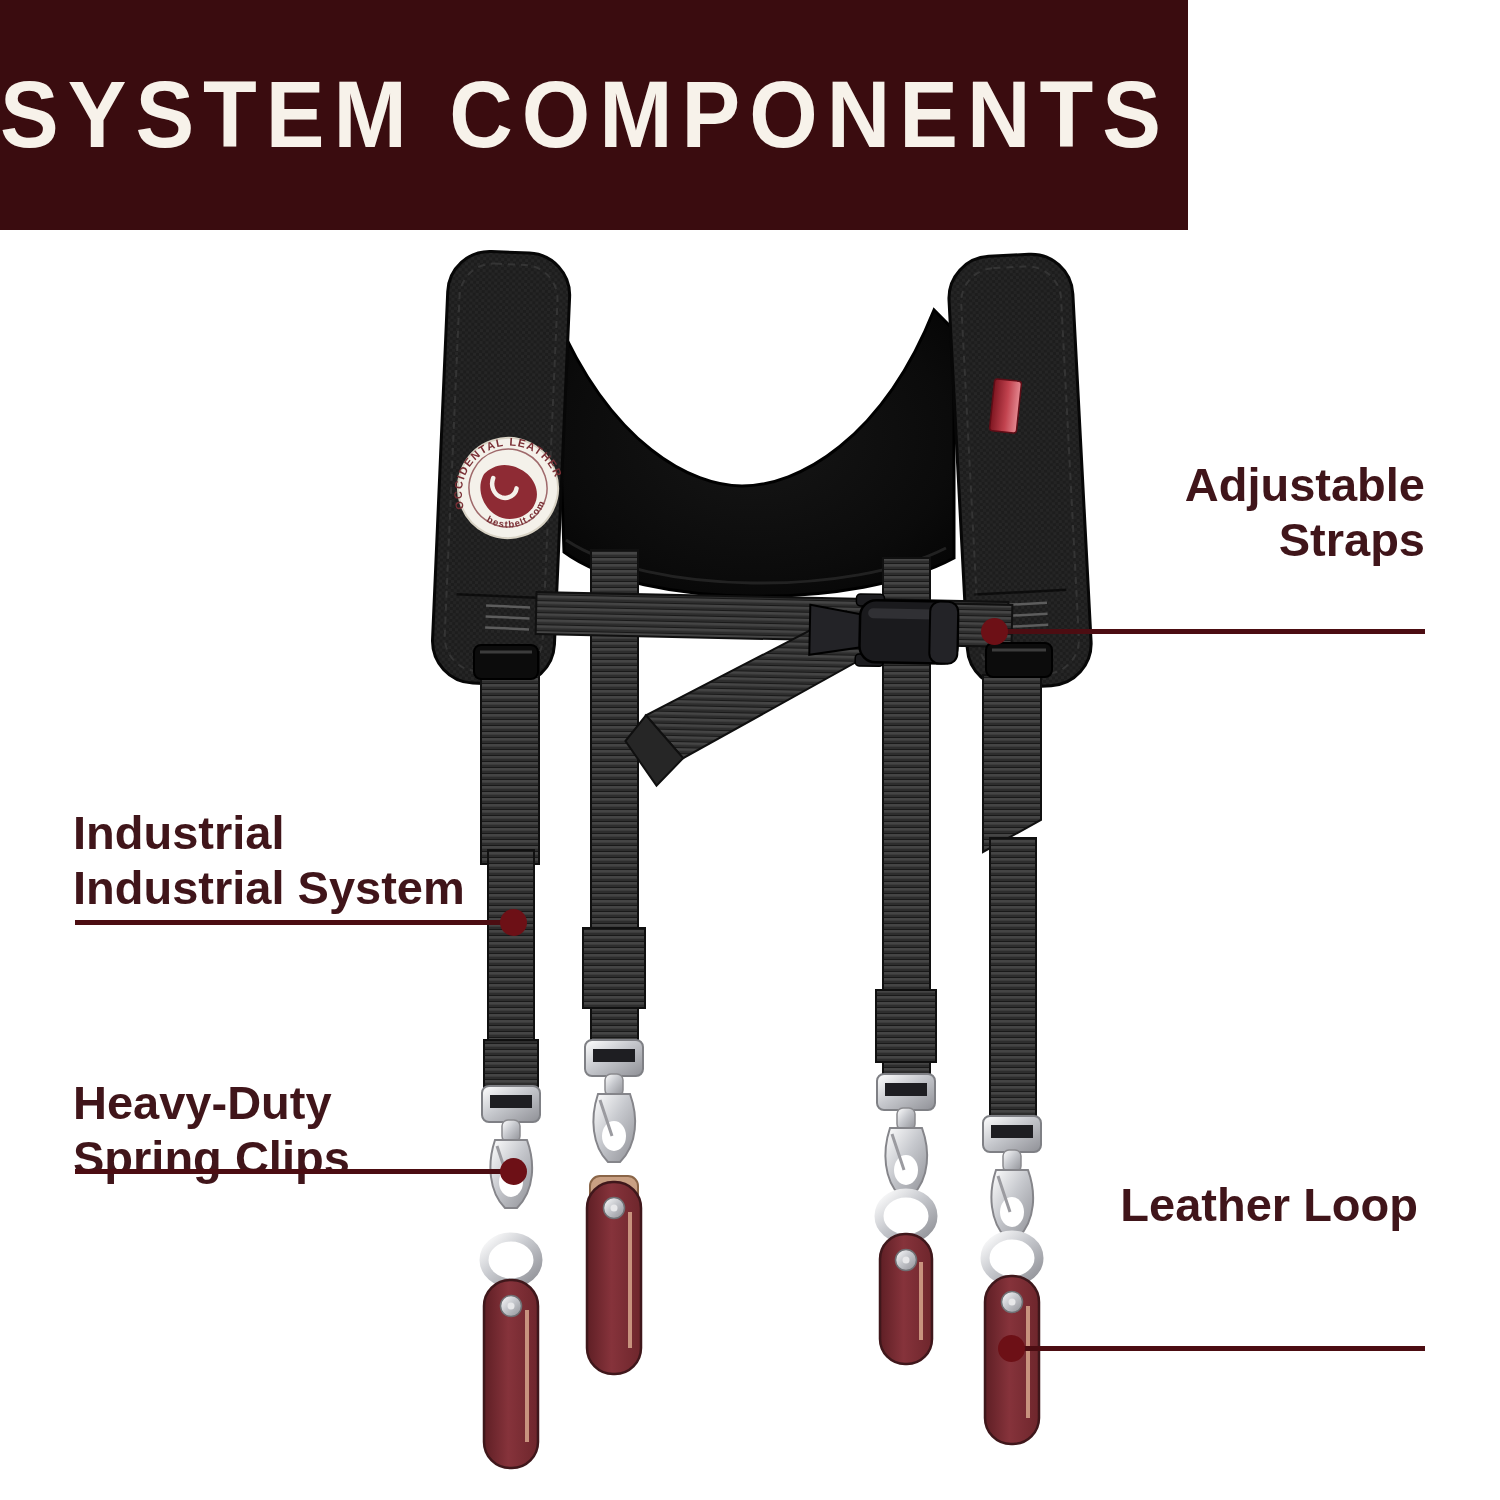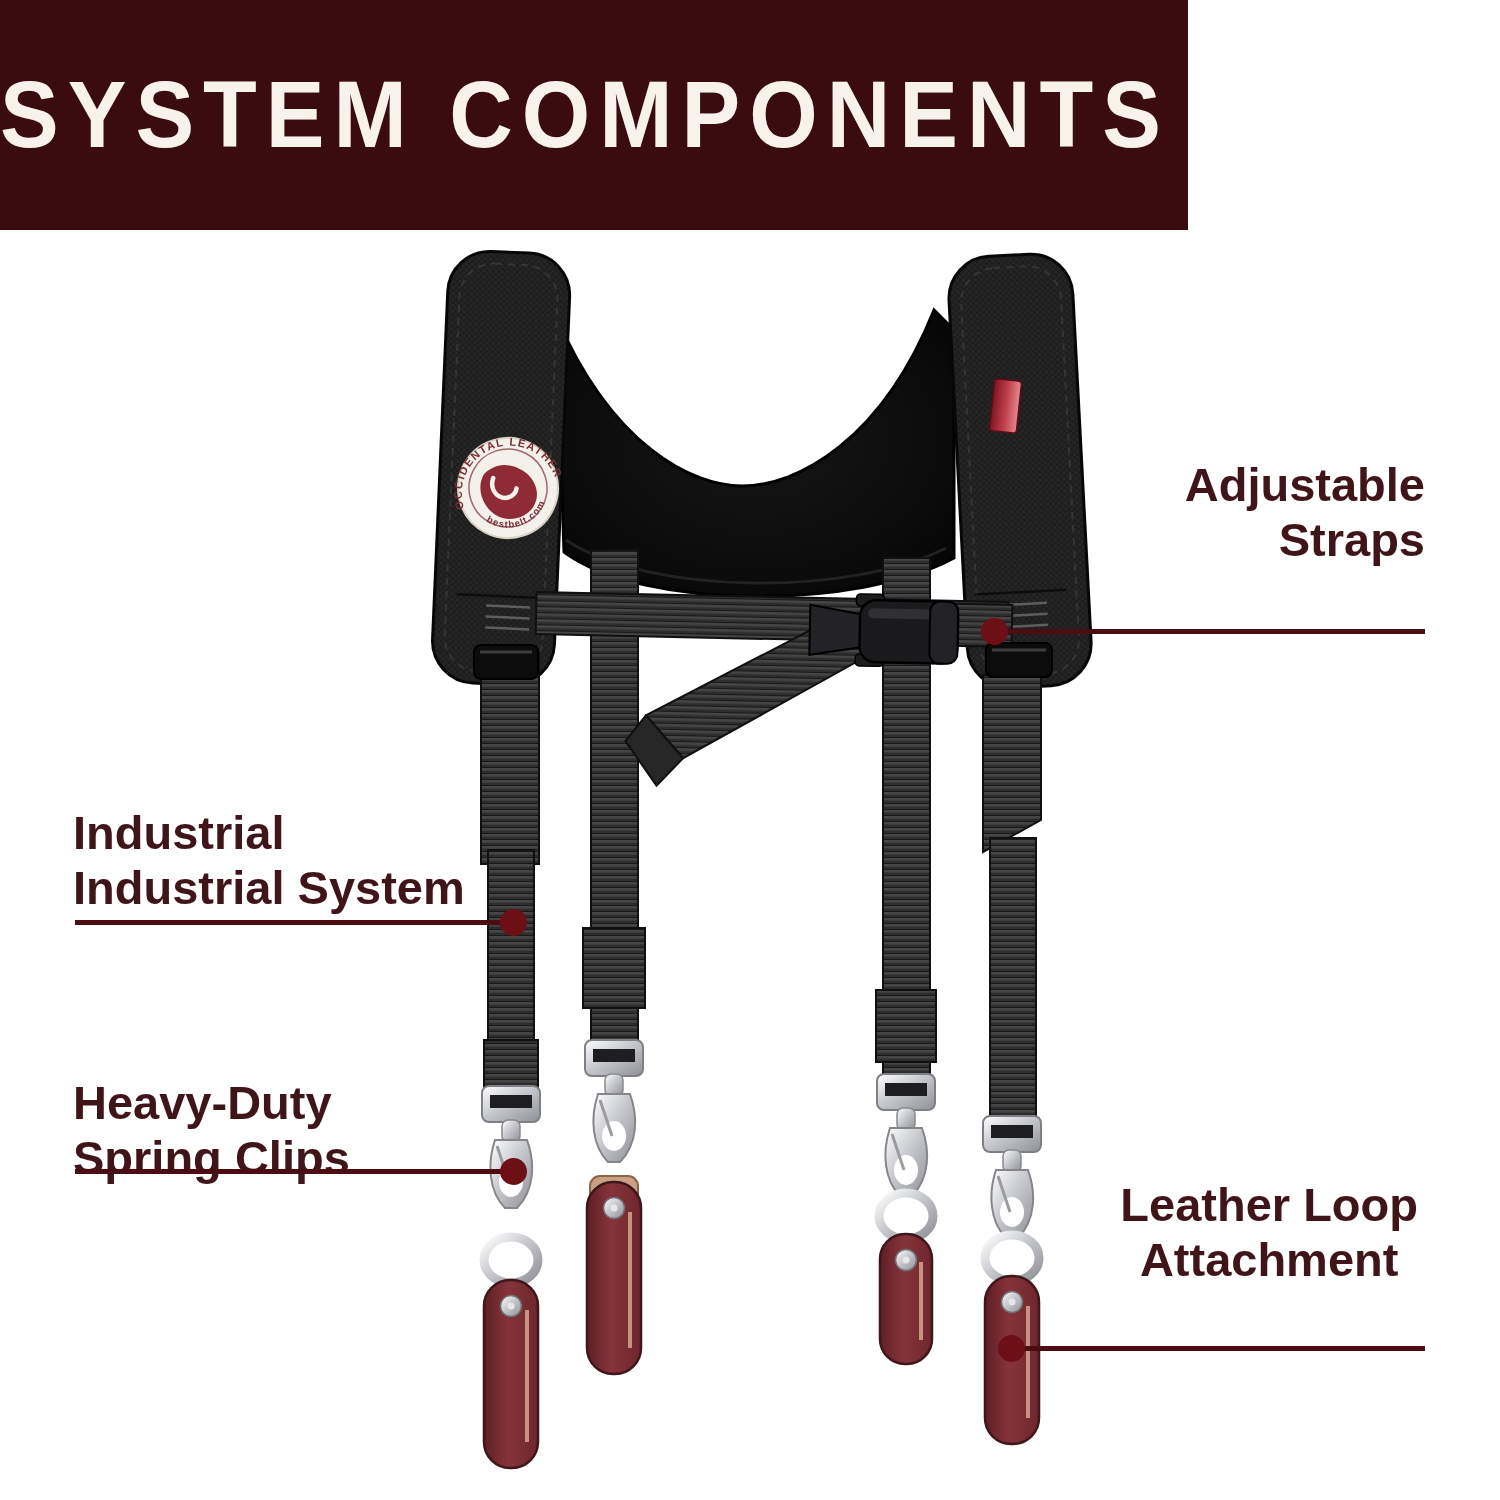--- a/index.html
+++ b/index.html
@@ -245,19 +245,18 @@
   <div class="callout" style="left:73px;top:1056px;margin-top:20px;">
     <span class="co-line">Heavy-Duty</span>
     <span class="co-line">Spring Clips</span>
   </div>
   <div class="lead" style="left:75px;top:1169px;width:438px;">
     <span class="dot dot-right"></span>
   </div>
 
   <div class="callout co-right" style="right:82px;top:1178px;text-align:center;">
     <span class="co-line">Leather Loop</span>
-    <span class="co-line">Attachment</span>
   </div>
   <div class="lead" style="left:1012px;top:1346px;width:413px;">
     <span class="dot dot-left"></span>
   </div>
 
 </div>
 
 </body></html>

